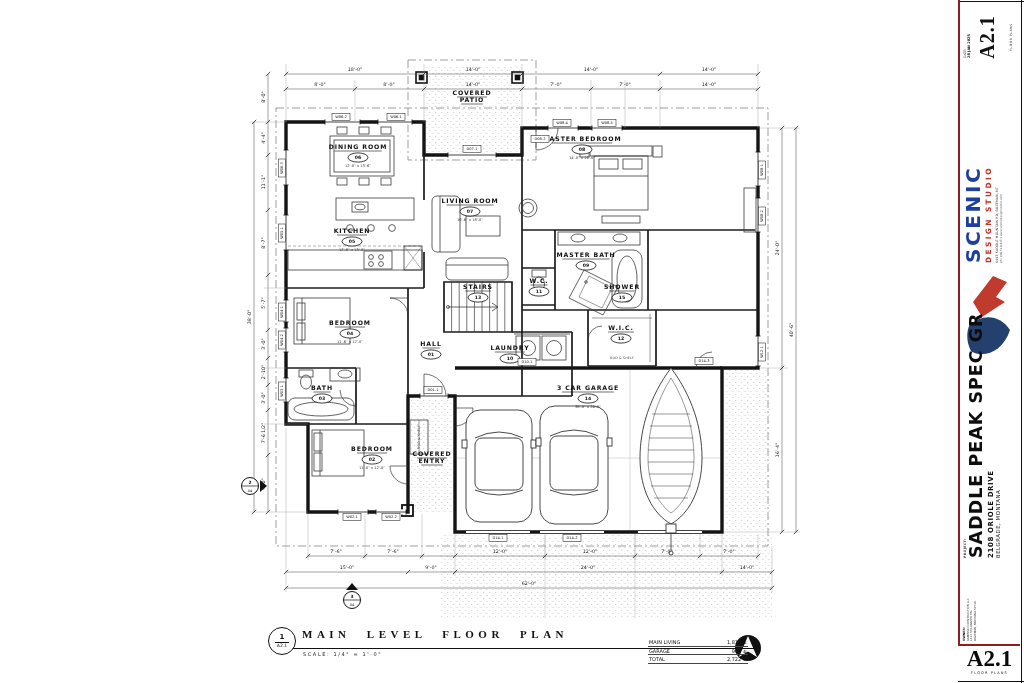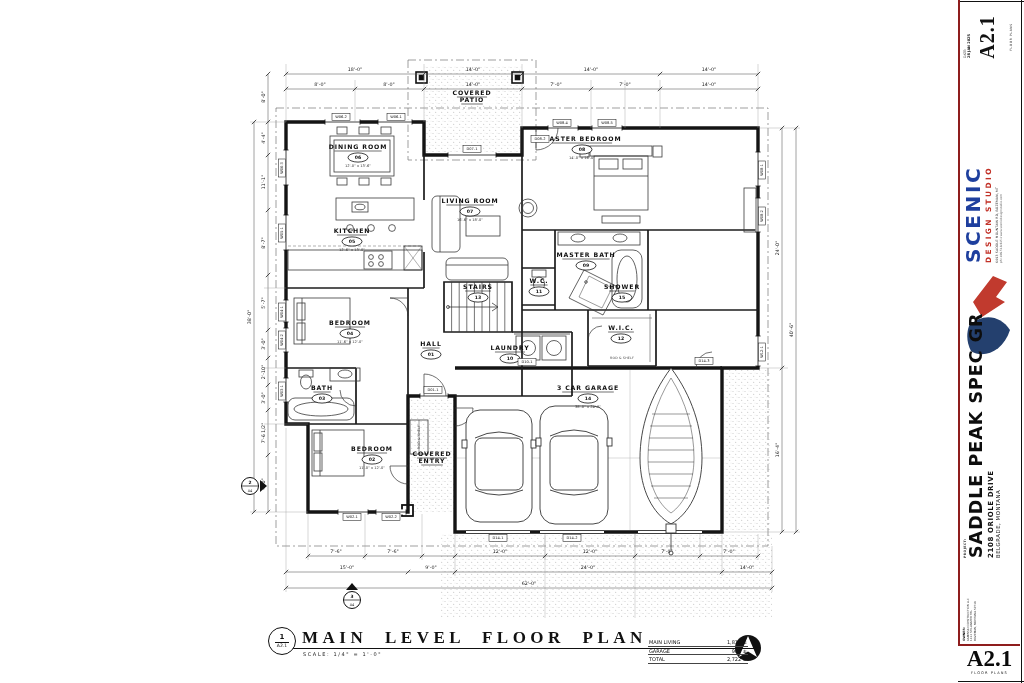--- a/index.html
+++ b/index.html
@@ -16,21 +16,21 @@
   .note{font-size:3.2px;fill:#444;letter-spacing:.2px;}
   .mk{font-size:4.4px;font-weight:700;fill:#111;}
   .mk2{font-size:3.6px;fill:#111;}
   
   .dcirc{position:absolute;left:268px;top:627px;width:26px;height:26px;border:1.2px solid #111;
     border-radius:50%;display:flex;flex-direction:column;align-items:center;justify-content:center;
     font-size:7px;line-height:1.1;background:#fff;z-index:3;}
   .dcirc .dnum{font-weight:700;}
   .dcirc .dsheet{border-top:1px solid #111;font-size:4.6px;padding:0 2px;}
   .ptitle{position:absolute;left:302px;top:628px;font-family:"Liberation Serif",serif;
-    font-size:17px;font-weight:700;letter-spacing:4.5px;word-spacing:9px;color:#111;}
+    font-size:11px;font-weight:700;letter-spacing:4.5px;word-spacing:9px;color:#111;}
   .prule{position:absolute;left:281px;top:648px;width:476px;height:1.2px;background:#111;}
   .pscale{position:absolute;left:303px;top:651px;font-size:5px;letter-spacing:1.6px;color:#222;}
   .areas{position:absolute;left:648px;top:639px;width:100px;font-size:5px;color:#111;}
   .arow{display:flex;justify-content:space-between;border-bottom:.5px solid #444;
     padding:0 1px .5px 1px;margin-bottom:1px;}
   
   .tb-redv{position:absolute;left:958px;top:0;width:2.2px;height:646px;background:#8e1d1d;}
   .tb-redh{position:absolute;left:958px;top:644px;width:62px;height:2.2px;background:#8e1d1d;}
   .tb-bord-r{position:absolute;left:1020.5px;top:0;width:1.8px;height:683px;background:#111;}
   .tb-bord-t{position:absolute;left:958px;top:0.5px;width:66px;height:1.4px;background:#111;}

